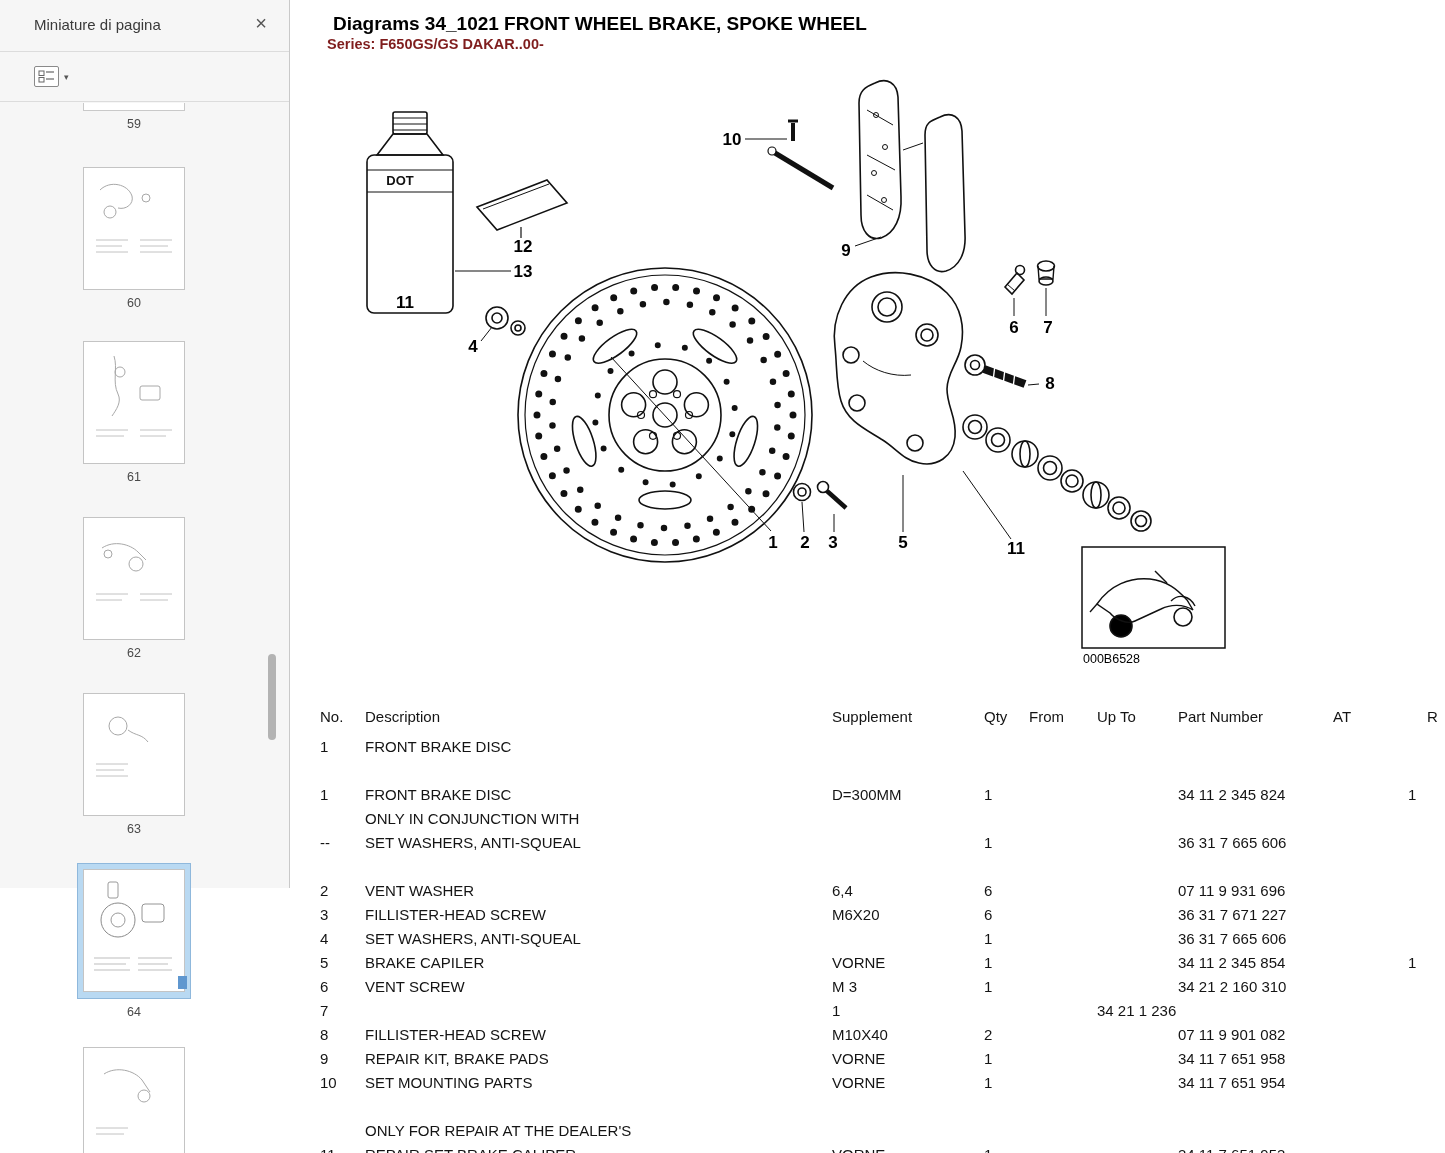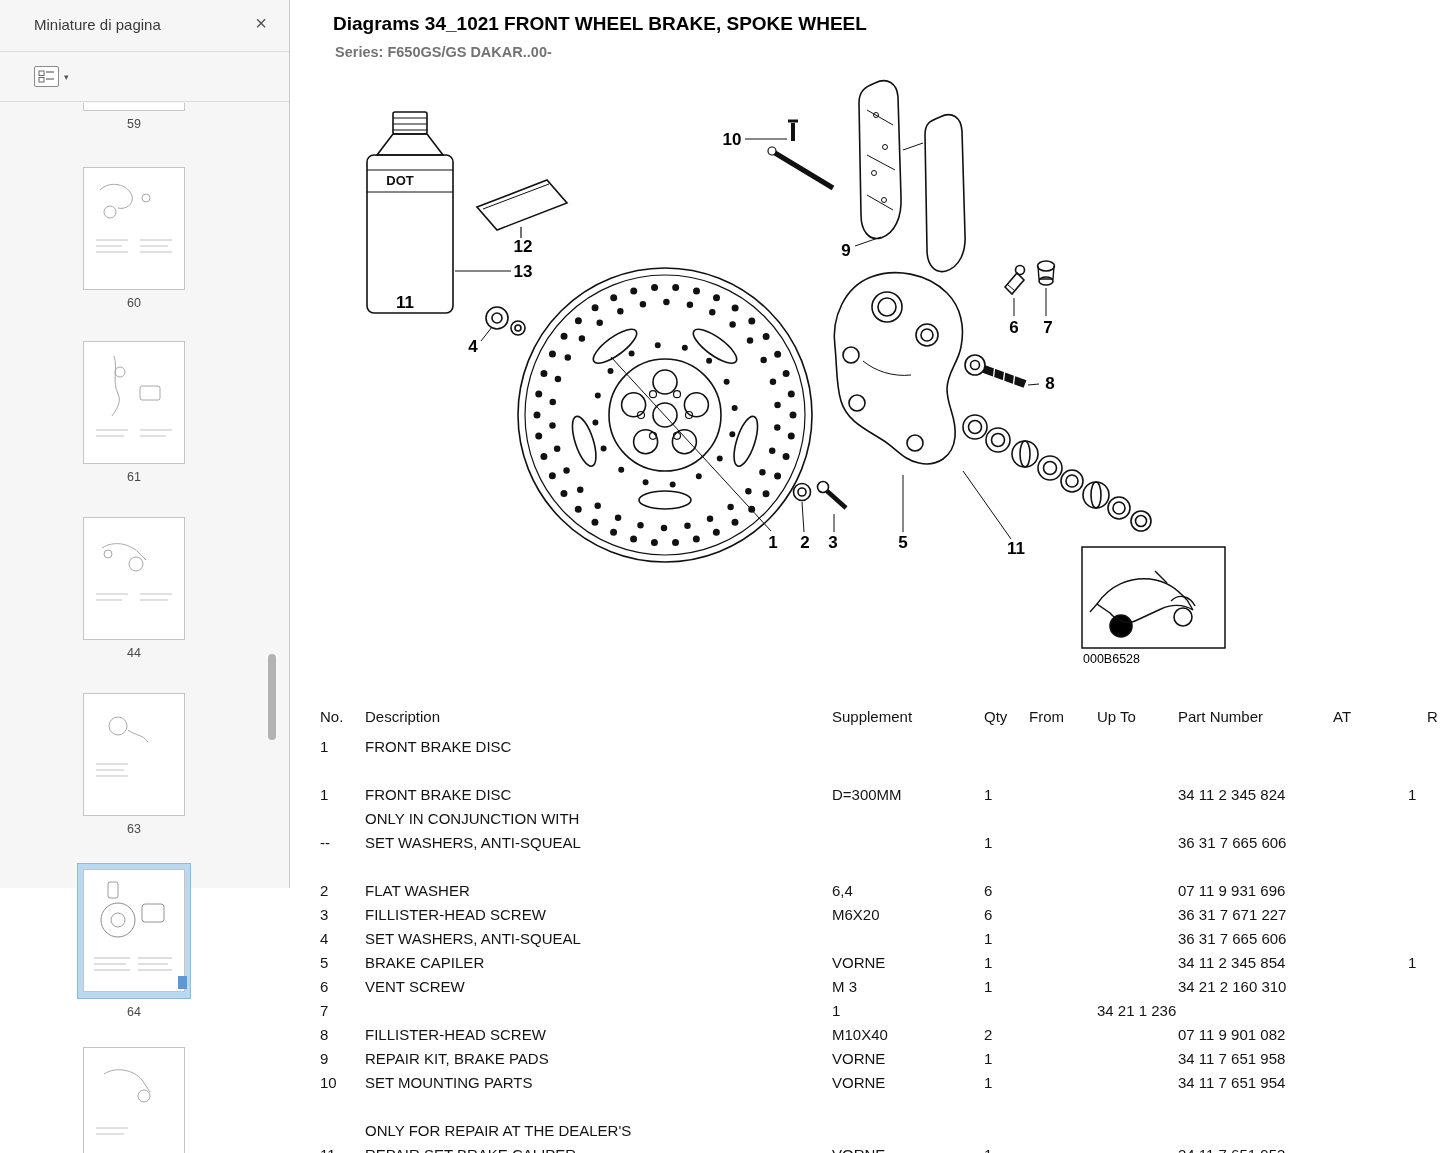--- a/index.html
+++ b/index.html
@@ -51,21 +51,21 @@
     position: absolute; left: 268px; top: 654px; width: 8px; height: 86px;
     background: #b3b3b3; border-radius: 4px; cursor: pointer;
   }
   .collapse-handle {
     position: absolute; left: 295px; top: 711px; font-size: 15px; color: #444;
     cursor: pointer; user-select: none;
   }
   
   .main { position: absolute; left: 291px; top: 0; width: 1154px; height: 1153px; background: #fff; }
   .doc-title { position: absolute; left: 34px; top: 5px; margin: 8px; font-size: 19px; font-weight: bold; color: #000; white-space: nowrap; }
-  .doc-series { position: absolute; left: 34px; top: 34px; margin: 10px; font-size: 14.5px; font-weight: bold; color: #737373; }
+  .doc-series { position: absolute; left: 34px; top: 34px; margin: 2px; font-size: 14.5px; font-weight: bold; color: #7f1d1d; }
   .diagram { position: absolute; left: 24px; top: 55px; }
   .callout { font: bold 17px "Liberation Sans", sans-serif; fill: #000; }
   .figcode { font: 12.5px "Liberation Sans", sans-serif; fill: #000; }
   .bottlelabel { font: bold 13px "Liberation Sans", sans-serif; fill: #111; }
   
   .parts-table { position: absolute; left: 29px; top: 705px; width: 1135px; font-size: 15px; color: #141414; }
   .trow {
     display: grid;
     grid-template-columns: 45px 467px 152px 45px 68px 81px 155px 75px 50px;
     height: 24px; line-height: 24px; white-space: nowrap;
@@ -134,21 +134,21 @@
       <svg class="sketch" width="100" height="121" viewBox="0 0 100 121">
         <path d="M18,30 C30,22 46,26 54,34 L62,42" fill="none" stroke="#a8a8a8" stroke-width="1"></path>
         <circle cx="52" cy="46" r="7" fill="none" stroke="#a8a8a8"></circle>
         <circle cx="24" cy="36" r="4" fill="none" stroke="#a8a8a8"></circle>
         <line x1="12" y1="76" x2="44" y2="76" stroke="#c2c2c2"></line>
           <line x1="12" y1="82" x2="38" y2="82" stroke="#c2c2c2"></line>
         <line x1="56" y1="76" x2="88" y2="76" stroke="#c2c2c2"></line>
           <line x1="56" y1="82" x2="84" y2="82" stroke="#c2c2c2"></line>
       </svg>
     </div>
-    <div class="page-num mt6">44</div>
+    <div class="page-num mt6">62</div>
 
     <div class="thumb-page mt32">
       <svg class="sketch" width="100" height="121" viewBox="0 0 100 121">
         <circle cx="34" cy="32" r="9" fill="none" stroke="#a8a8a8"></circle>
         <path d="M44,36 C52,42 58,40 64,48" fill="none" stroke="#a8a8a8" stroke-width="1"></path>
         <line x1="12" y1="70" x2="44" y2="70" stroke="#c2c2c2"></line>
           <line x1="12" y1="76" x2="40" y2="76" stroke="#c2c2c2"></line>
         <line x1="12" y1="82" x2="44" y2="82" stroke="#c2c2c2"></line>
       </svg>
     </div>
@@ -408,21 +408,21 @@
       <span></span>
       <span>1</span>
       <span></span>
       <span></span>
       <span>36 31 7 665 606</span>
     </div>
     <div class="sp24"></div>
 
     <div class="trow">
       <span>2</span>
-      <span>FLAT WASHER</span>
+      <span>VENT WASHER</span>
       <span>6,4</span>
       <span>6</span>
       <span></span>
       <span></span>
       <span>07 11 9 931 696</span>
     </div>
     <div class="trow">
       <span>3</span>
       <span>FILLISTER-HEAD SCREW</span>
       <span>M6X20</span>

